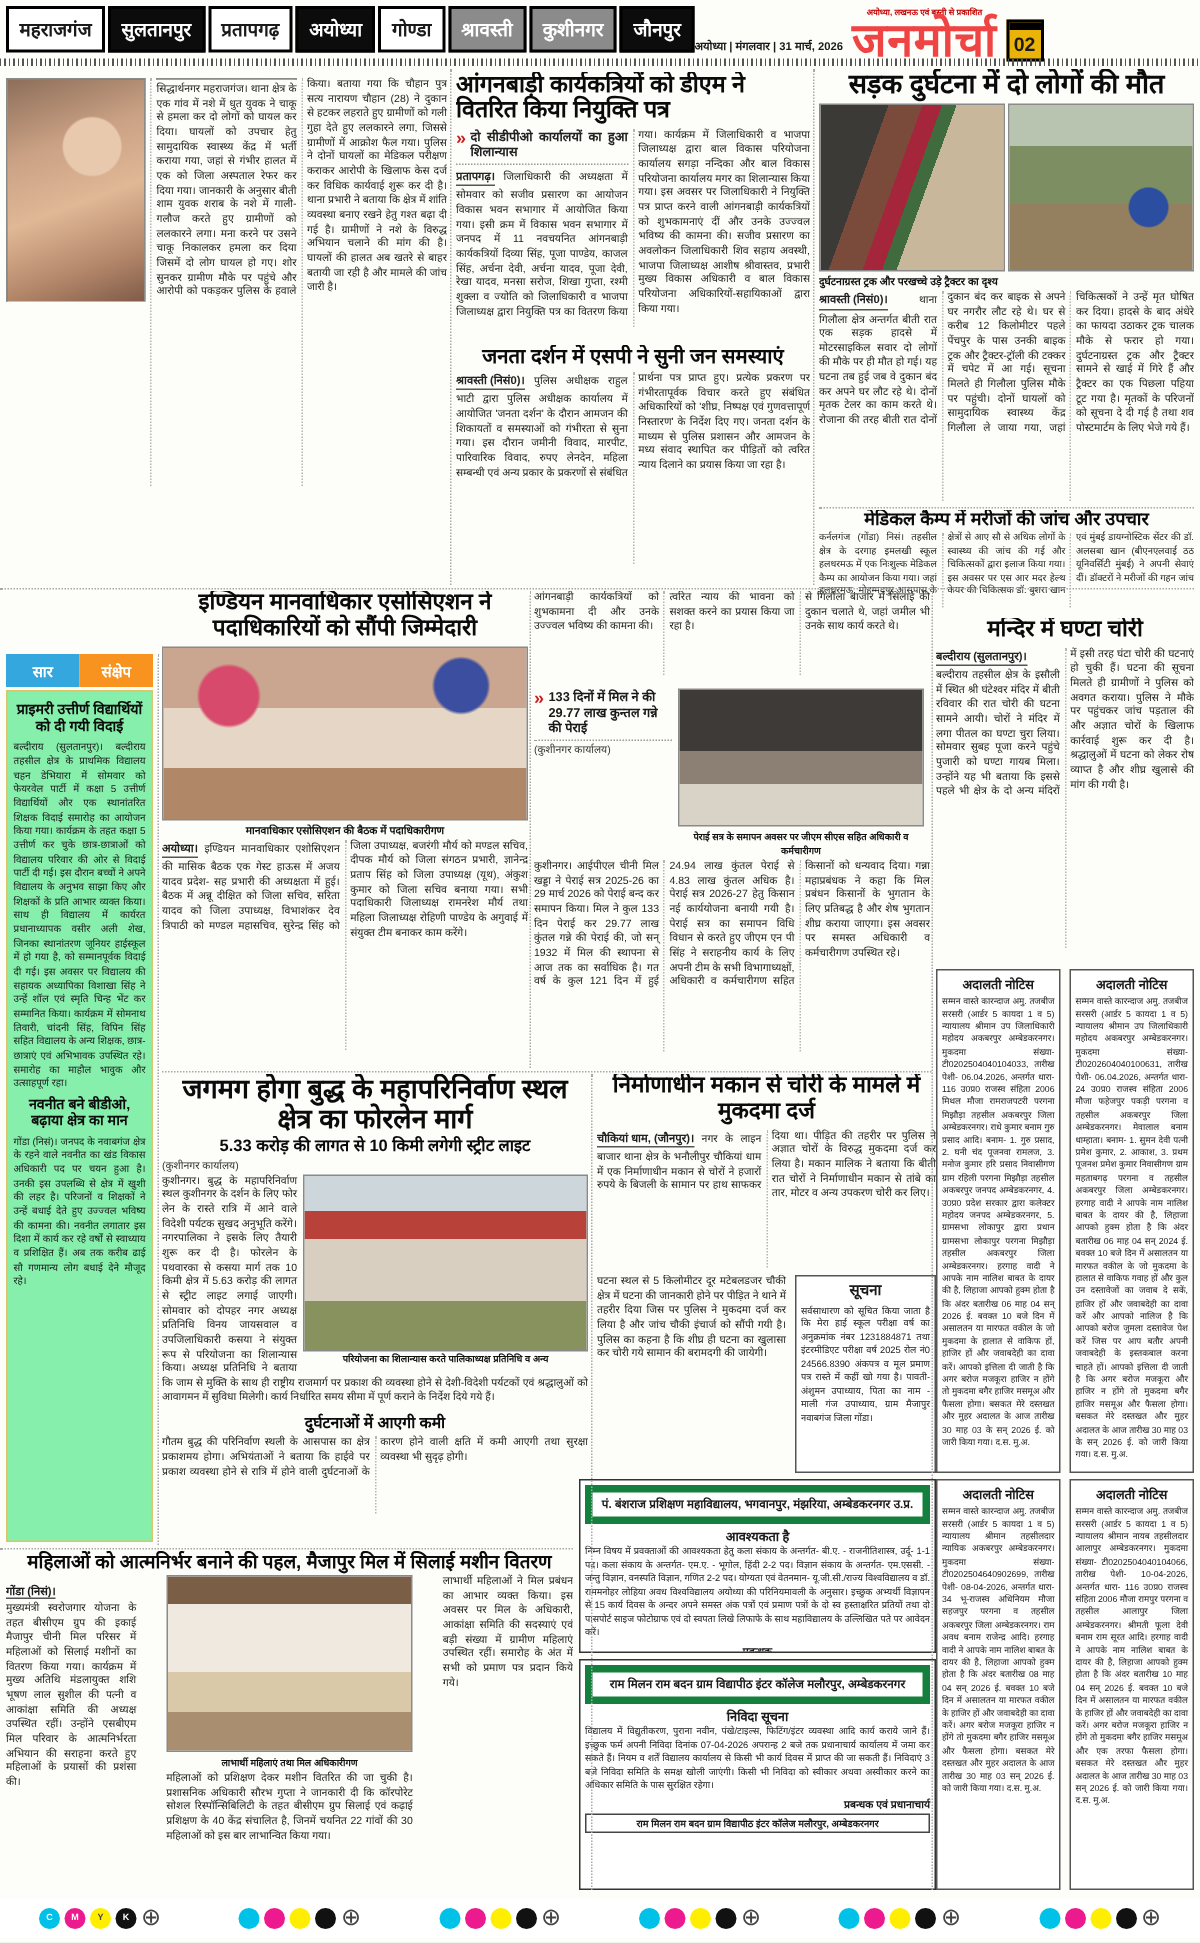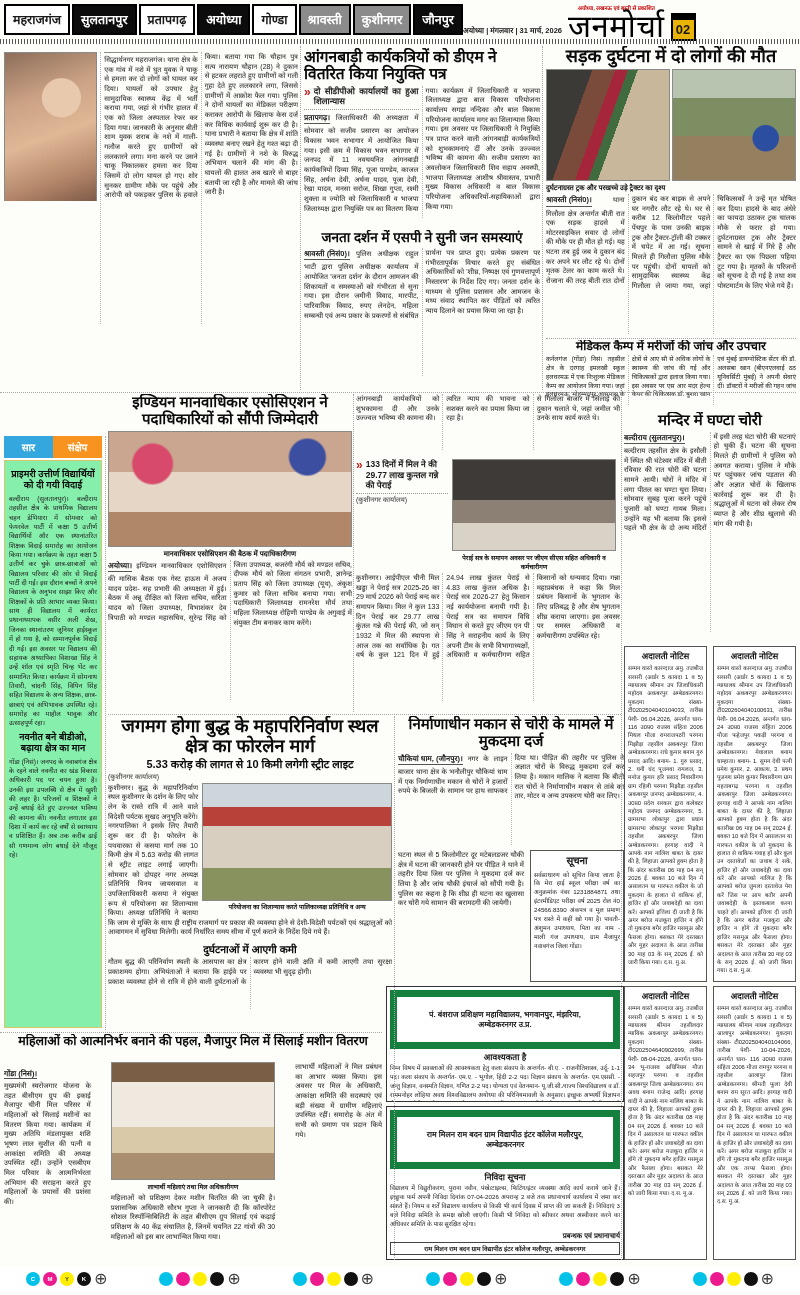--- a/index.html
+++ b/index.html
@@ -24,21 +24,21 @@
 
 .topbar{position:absolute;left:4px;top:4px;width:628px;display:flex;align-items:flex-start;justify-content:space-between}
 .cities{display:flex;gap:2px;flex-wrap:nowrap}
 .city{border:2px solid #000;padding:5px 7px;font-weight:bold;font-size:12.5px;background:#fff;white-space:nowrap}
 .dark{background:#0c0c0c;color:#fff}
 .gray{background:#8b8b8b;color:#fff}
 .mastr{display:flex;align-items:flex-end;gap:6px}
 .edition{font-size:7.5px;font-weight:bold;white-space:nowrap;margin-bottom:6px}
 .logo{text-align:center}
 .tagline{color:#c40000;font-size:5.5px;font-weight:bold}
-.mtitle{font-size:31px;font-weight:400;line-height:.95;letter-spacing:.5px;color:#000000}
+.mtitle{font-size:31px;font-weight:700;line-height:.95;letter-spacing:.5px;color:#ef4444}
 .pagebox{border:2px solid #000;width:25px;text-align:center;background:#eab308}
 .pagebox .bar{height:5px;background:#000}
 .pagenum{font-weight:bold;font-size:13px;padding:2px 0}
 .barcode{position:absolute;top:39px;left:0;width:800px;height:5px;background:repeating-linear-gradient(90deg,#555 0 1px,transparent 1px 3px)}
 
 .ph-injury{background:radial-gradient(circle at 62% 30%,#e9c9ad 0 16%,transparent 17%),linear-gradient(160deg,#8d6e5a,#caa184 30%,#e0b896 55%,#b4876a 80%,#7e5a48)}
 .ph-truck{background:linear-gradient(110deg,#3c3a36 0 28%,#7a4a3a 28% 42%,#a5263a 42% 50%,#3f6b3f 50% 56%,#c9b79b 56% 100%)}
 .ph-tractor{background:radial-gradient(circle at 76% 62%,#2b4ea0 0 11%,transparent 12%),linear-gradient(180deg,#b8c4b0 0 25%,#7d8f62 25% 60%,#94805f 60% 100%)}
 .ph-meet{background:radial-gradient(circle at 18% 28%,#d84a6b 0 9%,transparent 10%),radial-gradient(circle at 82% 22%,#3b4ea0 0 8%,transparent 9%),linear-gradient(180deg,#caa58f 0 35%,#e6d6c6 35% 70%,#b08868 70% 100%)}
 .ph-mill{background:linear-gradient(180deg,#3e3a38 0 45%,#8c8074 45% 70%,#d9d2c6 70% 100%)}
@@ -46,21 +46,21 @@
 .ph-women{background:linear-gradient(180deg,#7a5f46 0 16%,#efe9df 16% 55%,#d9c9a9 55% 78%,#a98f6f 78% 100%)}
 
 .tabs{display:flex}
 .tab{font-weight:bold;font-size:10px;color:#fff;padding:4px 0;width:49px;text-align:center}
 .tab-blue{background:#35a7df}
 .tab-orange{background:#f7931e}
 .ybox{background:#86efac;border:1px solid #d8c66a;padding:4px;font-size:6.6px;line-height:1.42;text-align:justify}
 .bhl{font-weight:800;font-size:9.5px;text-align:center;line-height:1.2;margin:3px 0;color:#0b0b0b}
 
 .adbox{border:1.5px solid #333;background:#fff;padding:3px}
-.adtitle{font-weight:bold;font-size:7.8px;text-align:center;line-height:1.25;border:7px solid #15803d;padding:13px}
+.adtitle{font-weight:bold;font-size:7.8px;text-align:center;line-height:1.25;border:5px solid #15803d;padding:3px}
 .adsub{font-weight:bold;font-size:8.5px;text-align:center;margin:2px 0}
 .adbody{font-size:6.2px;line-height:1.45;text-align:justify}
 .adsign{font-weight:bold;font-size:7px;text-align:center;margin-top:2px}
 .adfoot{font-weight:bold;font-size:6.4px;text-align:center;border:1px solid #444;margin-top:2px;padding:1px}
 
 .cbar{position:absolute;left:0;top:1266px;width:800px;height:26px;display:flex;align-items:center;justify-content:space-around;background:#fff}
 .cgroup{display:flex;align-items:center;gap:3px}
 .dot{width:14px;height:14px;border-radius:50%;display:flex;align-items:center;justify-content:center;font-size:6px;font-weight:bold}
 .d-c{background:#00c2e8;color:#fff}.d-m{background:#ec1a8e;color:#fff}.d-y{background:#ffee00;color:#444}.d-k{background:#111;color:#fff}
 .reg{font-size:16px;color:#444;line-height:1}
@@ -264,21 +264,21 @@
       <span>सम्मन वास्ते कारन्दाज अमु. तजबीज सरसरी (आर्डर 5 कायदा 1 व 5) न्यायालय श्रीमान तहसीलदार न्यायिक अकबरपुर अम्बेडकरनगर। मुकदमा संख्या- टी0202504640902699, तारीख पेशी- 08-04-2026, अन्तर्गत धारा- 34 भू-राजस्व अधिनियम मौजा सहजपुर परगना व तहसील अकबरपुर जिला अम्बेडकरनगर। राम अवध बनाम राजेन्द्र आदि। हरगाह वादी ने आपके नाम नालिश बाबत के दायर की है, लिहाजा आपको हुक्म होता है कि अंदर बतारीख 08 माह 04 सन् 2026 ई. बवक्त 10 बजे दिन में असालतन या मारफत वकील के हाजिर हों और जवाबदेही का दावा करें। अगर बरोज मजकूरा हाजिर न होंगे तो मुकदमा बगैर हाजिर मसमूअ और फैसला होगा। बसकत मेरे दस्तखत और मुहर अदालत के आज तारीख 30 माह 03 सन् 2026 ई. को जारी किया गया।   द.स.     मु.अ.</span>
     </div>
     <div class="notice" style="width:83px;height:274px">
       <div class="ntitle">अदालती नोटिस</div>
       <span>सम्मन वास्ते कारन्दाज अमु. तजबीज सरसरी (आर्डर 5 कायदा 1 व 5) न्यायालय श्रीमान नायब तहसीलदार आलापुर अम्बेडकरनगर। मुकदमा संख्या- टी0202504040104066, तारीख पेशी- 10-04-2026, अन्तर्गत धारा- 116 उ0प्र0 राजस्व संहिता 2006 मौजा रामपुर परगना व तहसील आलापुर जिला अम्बेडकरनगर। श्रीमती फूला देवी बनाम राम सूरत आदि। हरगाह वादी ने आपके नाम नालिश बाबत के दायर की है, लिहाजा आपको हुक्म होता है कि अंदर बतारीख 10 माह 04 सन् 2026 ई. बवक्त 10 बजे दिन में असालतन या मारफत वकील के हाजिर हों और जवाबदेही का दावा करें। अगर बरोज मजकूरा हाजिर न होंगे तो मुकदमा बगैर हाजिर मसमूअ और एक तरफा फैसला होगा। बसकत मेरे दस्तखत और मुहर अदालत के आज तारीख 30 माह 03 सन् 2026 ई. को जारी किया गया।   द.स.     मु.अ.</span>
     </div>
   </div>
 
   <div class="abs" style="left:4px;top:1034px;width:378px;height:226px">
     <div class="hl" style="font-size:12.5px">महिलाओं को आत्मनिर्भर बनाने की पहल, मैजापुर मिल में सिलाई मशीन वितरण</div>
-    <div style="display:flex;gap:20px;margin-top:14px">
+    <div style="display:flex;gap:20px;margin-top:2px">
       <div style="width:94px">
         <span class="dl">गोंडा (निसं)।</span>
         <div class="body">मुख्यमंत्री स्वरोजगार योजना के तहत बीसीएम ग्रुप की इकाई मैजापुर चीनी मिल परिसर में महिलाओं को सिलाई मशीनों का वितरण किया गया। कार्यक्रम में मुख्य अतिथि मंडलायुक्त शशि भूषण लाल सुशील की पत्नी व आकांक्षा समिति की अध्यक्ष उपस्थित रहीं। उन्होंने एसबीएम मिल परिवार के आत्मनिर्भरता अभियान की सराहना करते हुए महिलाओं के प्रयासों की प्रशंसा की।</div>
       </div>
       <div style="width:178px">
         <div class="ph ph-women" style="height:118px"></div>
         <div class="cap" style="text-align:center;font-size:6.3px">लाभार्थी महिलाएं तथा मिल अधिकारीगण</div>
         <div class="body">महिलाओं को प्रशिक्षण देकर मशीन वितरित की जा चुकी है। प्रशासनिक अधिकारी सौरभ गुप्ता ने जानकारी दी कि कॉरपोरेट सोशल रिस्पॉन्सिबिलिटी के तहत बीसीएम ग्रुप सिलाई एवं कढ़ाई प्रशिक्षण के 40 केंद्र संचालित है, जिनमें चयनित 22 गांवों की 30 महिलाओं को इस बार लाभान्वित किया गया।</div>
       </div>
       <div style="width:94px">

